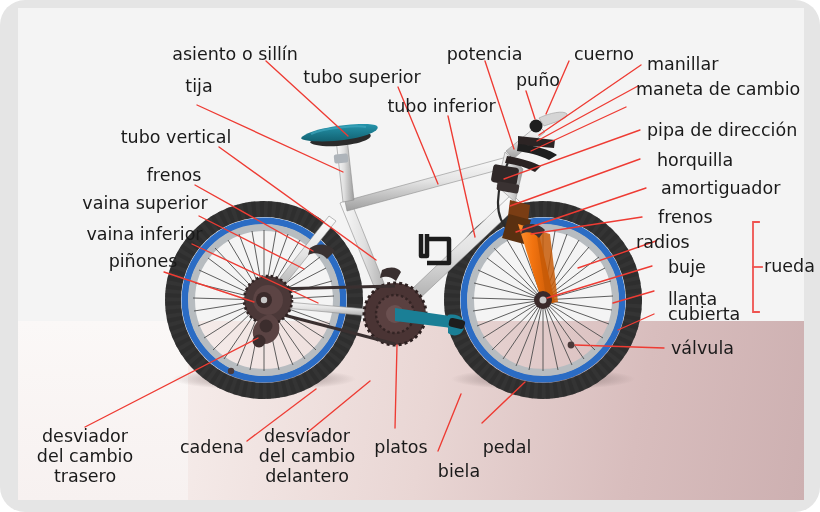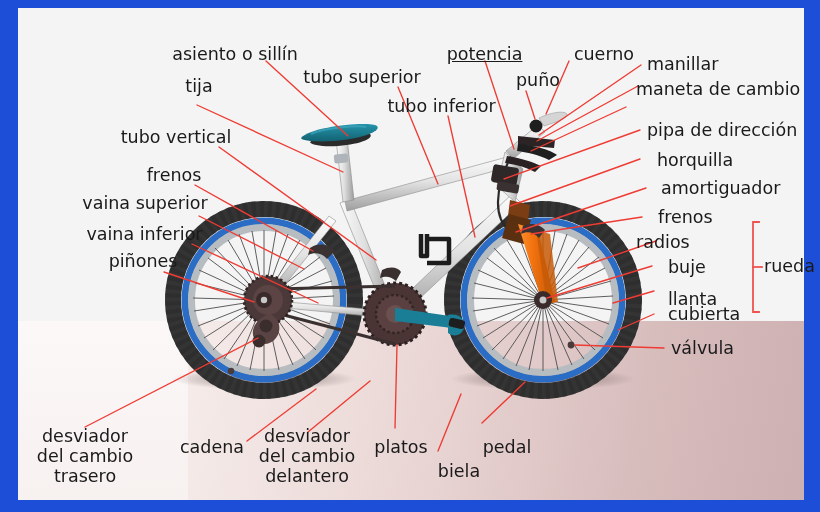--- a/index.html
+++ b/index.html
@@ -1,21 +1,22 @@
 <!DOCTYPE html>
 <html><head>
 <meta charset="utf-8">
 <style>
   html,body{margin:0;padding:0;background:#ffffff;}
   #stage{
     position:relative;
     width:820px;height:512px;
-    background:#1d4ed8;
+    background:#e5e5e5;
     font-family:"DejaVu Sans","Liberation Sans",sans-serif;
     overflow:hidden;
+    border-radius:25px;
   }
   
   #canvas{
     position:absolute;left:18px;top:8px;width:786px;height:492px;
     background:#f4f4f4;
   }
   
   #ground{
     position:absolute;left:0;top:313px;width:786px;height:179px;
     background:linear-gradient(100deg,#fbf7f6 0%,#f5ebe9 22%,#e9d6d4 52%,#d8bdbd 78%,#cdb0b1 100%);
@@ -276,21 +277,21 @@
     <div class="lbl ctr" style="left:136px;top:68px;width:90px;">tija</div>
     <div class="lbl ctr" style="left:68px;top:119px;width:180px;">tubo vertical</div>
     <div class="lbl ctr" style="left:96px;top:157px;width:120px;">frenos</div>
     <div class="lbl ctr" style="left:32px;top:185px;width:190px;">vaina superior</div>
     <div class="lbl ctr" style="left:34px;top:216px;width:185px;">vaina inferior</div>
     <div class="lbl ctr" style="left:60px;top:243px;width:130px;">piñones</div>
 
     <div class="lbl ctr" style="left:264px;top:59px;width:160px;">tubo superior</div>
     <div class="lbl ctr" style="left:346px;top:88px;width:155px;">tubo inferior</div>
 
-    <div class="lbl ctr" style="left:404px;top:36px;width:125px;text-decoration:underline;">potencia</div>
+    <div class="lbl ctr" style="left:404px;top:36px;width:125px;">potencia</div>
     <div class="lbl ctr" style="left:475px;top:62px;width:90px;">puño</div>
     <div class="lbl ctr" style="left:530px;top:36px;width:112px;">cuerno</div>
 
     <div class="lbl" style="left:629px;top:46px;">manillar</div>
     <div class="lbl" style="left:618px;top:71px;">maneta de cambio</div>
     <div class="lbl" style="left:629px;top:112px;">pipa de dirección</div>
     <div class="lbl" style="left:639px;top:142px;">horquilla</div>
     <div class="lbl" style="left:643px;top:170px;">amortiguador</div>
     <div class="lbl" style="left:640px;top:199px;">frenos</div>
     <div class="lbl" style="left:618px;top:224px;text-align:center;">radios</div>

